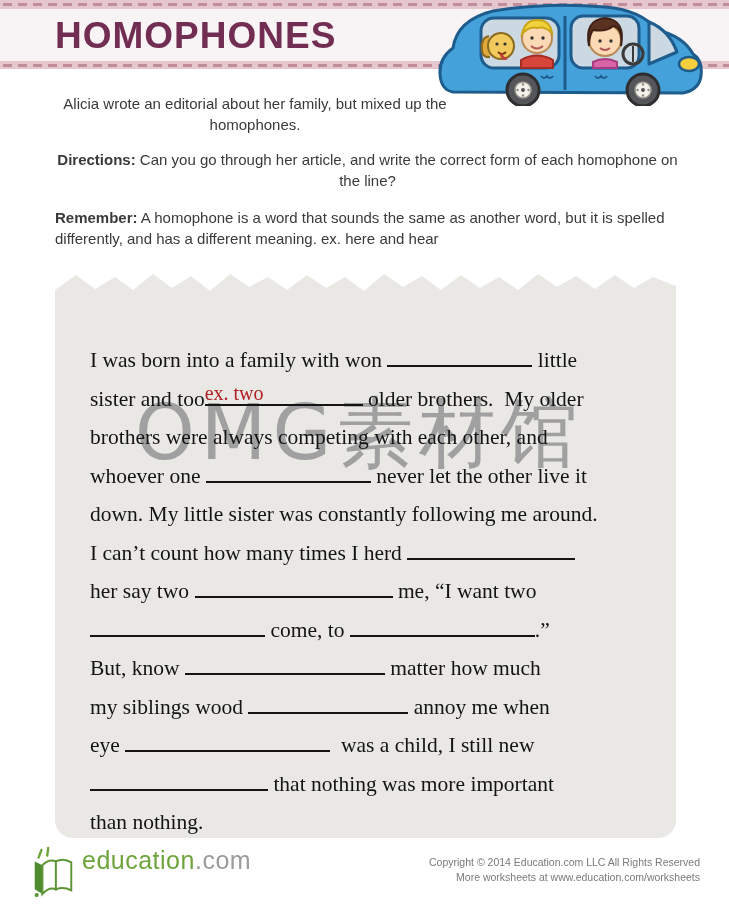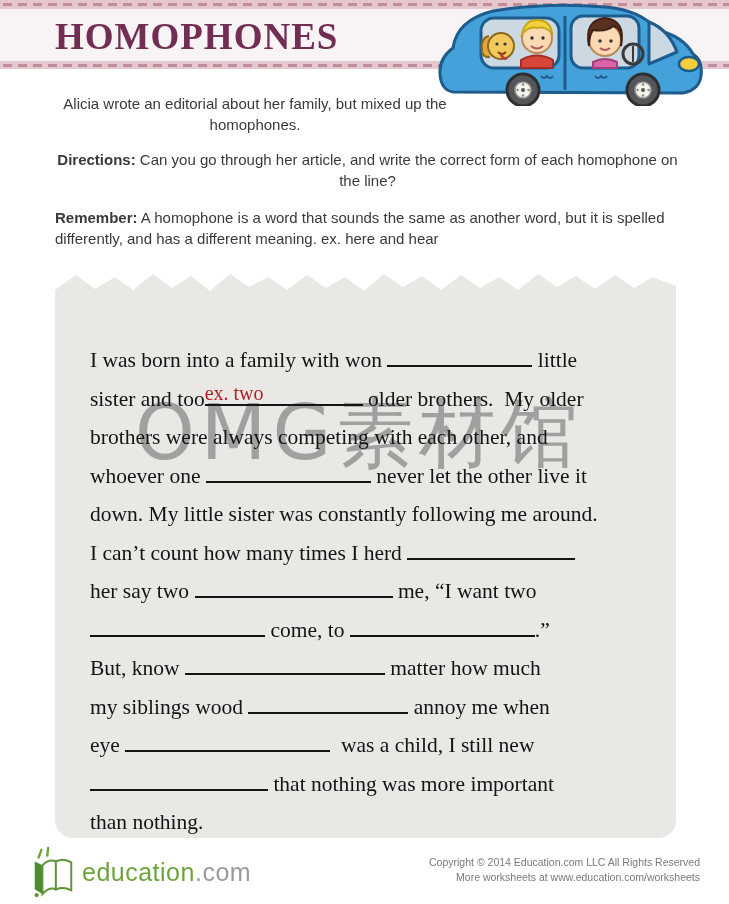--- a/index.html
+++ b/index.html
@@ -14,21 +14,21 @@
     left:0;width:729px;
     background-color:var(--stripe_bg,#e6c7cd);
     background-image:repeating-linear-gradient(90deg,var(--stripe_dash,#c08d9b) 0 9px,rgba(0,0,0,0) 9px 15px);
     background-size:100% 3px;background-position:3px center;background-repeat:no-repeat;
   }
   .stripe-top{top:0;height:9px;}
   .stripe-bottom{top:61px;height:8px;}
   .header-band{top:9px;left:0;width:729px;height:52px;background:var(--header_bg,#f8f4f6);}
   .page-title{
     top:15px;left:55px;font-size:37px;font-weight:800;letter-spacing:1px;
-    color:var(--title,#722d53);font-family:Liberation Serif, serif;
+    color:var(--title,#722d53);font-family:Liberation Sans, sans-serif;
   }
   .car{top:2px;left:437px;width:268px;height:104px;z-index:5;}
 
   
   .copy{color:var(--text,#3a3a3a);font-size:15px;line-height:21px;}
   .intro{top:93px;left:55px;width:400px;text-align:center;}
   .directions{top:149px;left:55px;width:625px;text-align:center;}
   .remember{top:207px;left:55px;width:630px;}
   .bold-label{font-weight:bold;}
 
@@ -53,21 +53,21 @@
     display:inline-block;position:relative;height:16px;
     border-bottom:2px solid var(--ink,#141414);
   }
   .answer{
     position:absolute;left:0;right:0;bottom:0;text-align:left;
     font-family:"Liberation Serif","DejaVu Serif",serif;
     font-size:20px;line-height:22px;color:var(--example_red,#b02025);
   }
 
   
-  .logo{top:846px;left:28px;width:230px;height:52px;display:flex;align-items:center;}
+  .logo{top:846px;left:28px;width:230px;height:52px;display:flex;}
   .logo svg{width:50px;height:52px;flex:0 0 auto;}
   .logo-text{font-size:25px;letter-spacing:.5px;margin-left:4px;font-family:"Liberation Sans",sans-serif;}
   .logo-word{color:var(--logo_green,#6fa43d);}
   .logo-suffix{color:var(--logo_gray,#9b9b9b);}
   .copyright{top:855px;right:29px;width:320px;text-align:right;
     color:var(--copyright,#7a7a7a);font-size:10.5px;line-height:15px;}
 </style>
 </head>
 <body>
 

